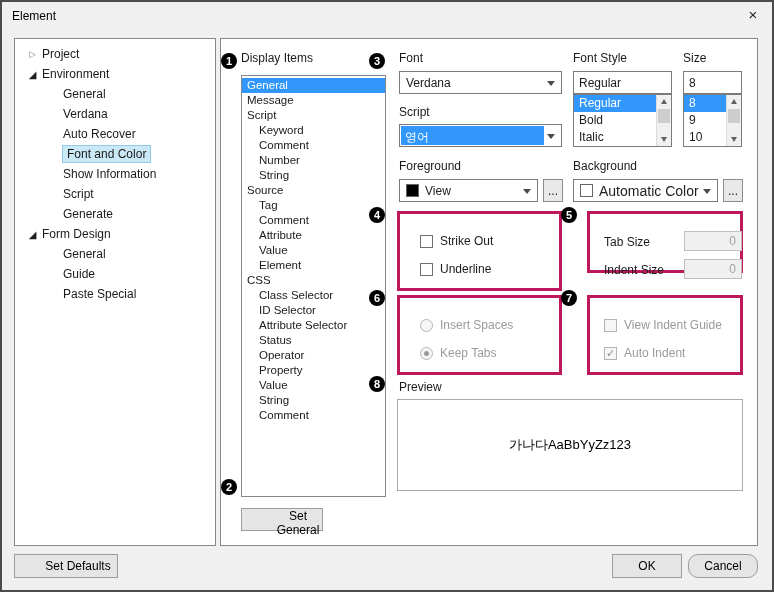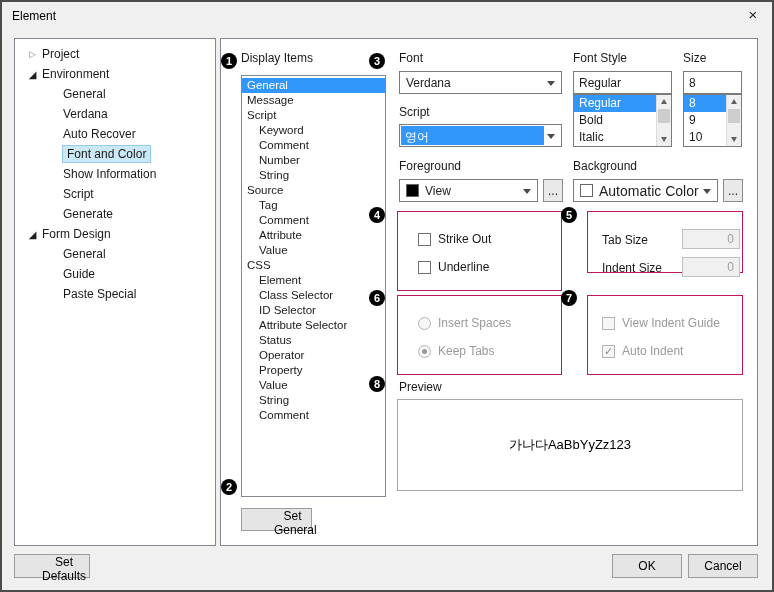--- a/index.html
+++ b/index.html
@@ -59,21 +59,21 @@
              border-bottom: 5px solid #606060; }
   .sarr.down { bottom: 4px; border-left: 3.5px solid transparent; border-right: 3.5px solid transparent;
                border-top: 5px solid #606060; }
   .sthumb { position: absolute; left: 1px; top: 14px; width: 12px; height: 14px; background: #cdcdcd; }
   .swatch { display: inline-block; width: 13px; height: 13px; border: 1px solid #666;
             margin-right: 6px; flex: 0 0 auto; }
   .more-btn { position: absolute; width: 20px; height: 23px; background: #e9e9e9;
               border: 1px solid #8c8c8c; font-size: 12px; line-height: 10px; text-align: center;
               font-family: inherit; color: #222; }
   
-  .group { position: absolute; border: 1px solid #be185d; background: #fff; }
+  .group { position: absolute; border: 3px solid #be185d; background: #fff; }
   .check, .radio { position: absolute; display: flex; align-items: center; font-size: 12px; }
   .box { width: 13px; height: 13px; border: 1px solid #707070; background: #fff; margin-right: 7px;
          text-align: center; line-height: 11px; font-size: 11px; color: #8f8f8f; flex: 0 0 auto; }
   .disabled { color: #9a9a9a; }
   .disabled .box { border-color: #b4b4b4; background: #f6f6f6; }
   .rbox { width: 13px; height: 13px; border: 1px solid #707070; border-radius: 50%;
           background: #fff; margin-right: 7px; position: relative; flex: 0 0 auto; }
   .disabled .rbox { border-color: #b4b4b4; background: #f6f6f6; }
   .rdot { position: absolute; left: 3px; top: 3px; width: 5px; height: 5px;
           border-radius: 50%; background: #9a9a9a; }
@@ -86,24 +86,24 @@
                  border: 1px solid #a9a9a9; background: #fff;
                  display: flex; align-items: center; justify-content: center; }
   .preview-text { font-size: 13px; color: #000; }
   
   .badge { position: absolute; width: 16px; height: 16px; border-radius: 50%; background: #000;
            color: #fff; font-size: 11px; font-weight: bold; text-align: center; line-height: 16px;
            z-index: 5; }
   
   .btn { position: absolute; background: #e5e5e5; border: 1px solid #9d9d9d; font-size: 12px;
          color: #000; text-align: center; font-family: inherit; }
-  .btn.set-general { left: 20px; top: 469px; width: 71px; height: 23px; padding-left: 32px; }
-  .btn.set-defaults { left: 12px; top: 552px; width: 76px; height: 24px; padding-left: 24px; }
+  .btn.set-general { left: 20px; top: 469px; width: 82px; height: 23px; padding-left: 32px; }
+  .btn.set-defaults { left: 12px; top: 552px; width: 104px; height: 24px; padding-left: 24px; }
   .btn.ok { left: 610px; top: 552px; width: 70px; height: 24px; }
-  .btn.cancel { left: 686px; top: 552px; width: 70px; height: 24px; }
+  .btn.cancel { left: 686px; top: 552px; width: 70px; height: 24px; border-radius: 10px; }
 </style>
 </head>
 <body>
 
 <div class="window">
 
   <div class="titlebar">
     <span class="title">Element</span>
     <span class="close">×</span>
   </div>
@@ -171,22 +171,22 @@
       <div class="lrow">Script</div>
       <div class="lrow lvl1">Keyword</div>
       <div class="lrow lvl1">Comment</div>
       <div class="lrow lvl1">Number</div>
       <div class="lrow lvl1">String</div>
       <div class="lrow">Source</div>
       <div class="lrow lvl1">Tag</div>
       <div class="lrow lvl1">Comment</div>
       <div class="lrow lvl1">Attribute</div>
       <div class="lrow lvl1">Value</div>
+      <div class="lrow lvl1">Element</div>
       <div class="lrow">CSS</div>
-      <div class="lrow lvl1">Element</div>
       <div class="lrow lvl1">Class Selector</div>
       <div class="lrow lvl1">ID Selector</div>
       <div class="lrow lvl1">Attribute Selector</div>
       <div class="lrow lvl1">Status</div>
       <div class="lrow lvl1">Operator</div>
       <div class="lrow lvl1">Property</div>
       <div class="lrow lvl1">Value</div>
       <div class="lrow lvl1">String</div>
       <div class="lrow lvl1">Comment</div>
     </div>

